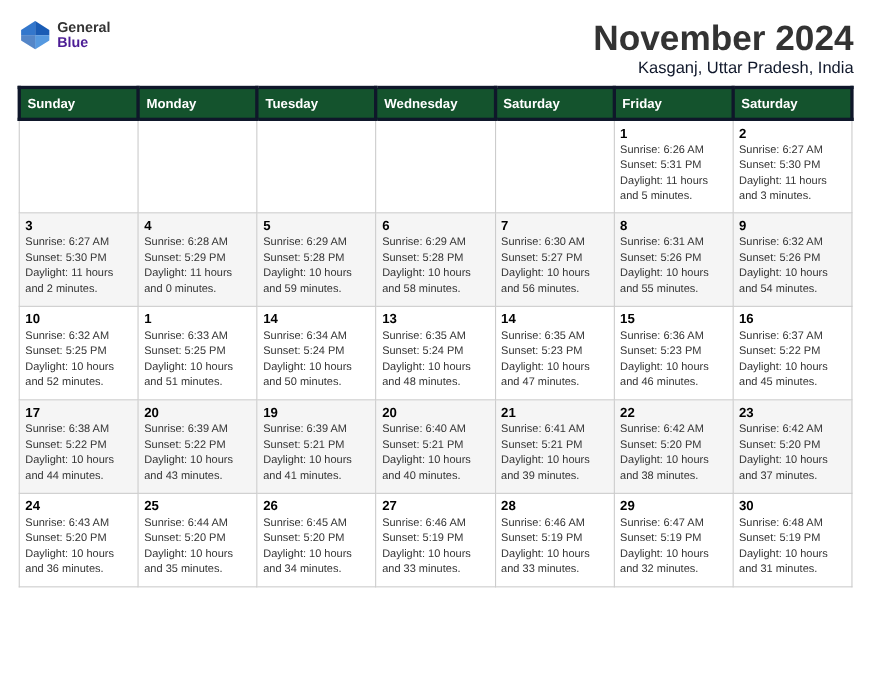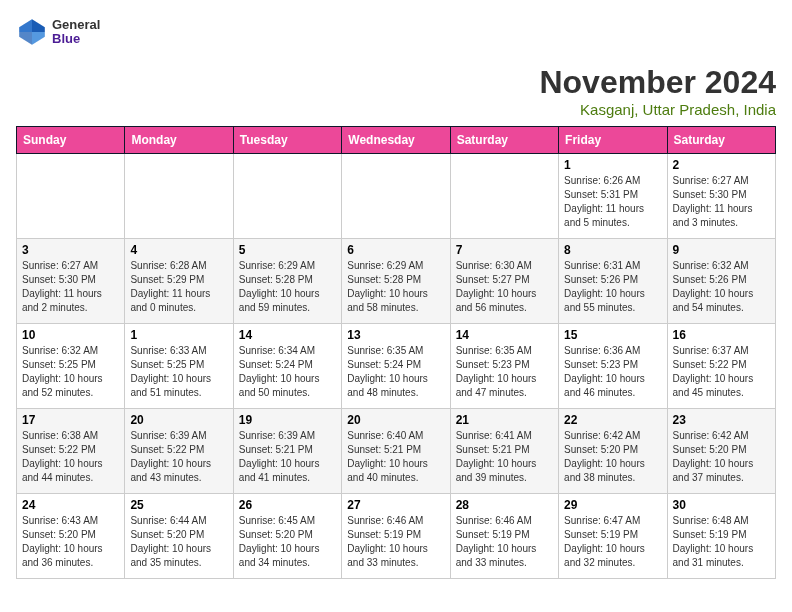--- a/index.html
+++ b/index.html
@@ -29,44 +29,43 @@
       line-height: 1.1;
     }
     .logo-text .general { color: #333; }
     .logo-text .blue { color: #4c1d95; }
     .logo-icon {
       width: 32px;
       height: 32px;
     }
     .title-section {
       text-align: right;
-      margin-top: 48px;
     }
     .month-title {
       font-size: 32px;
       font-weight: bold;
       color: #333;
     }
     .location {
       font-size: 15px;
-      color: #4d7c0f;
+      color: #0f172a;
     }
     table {
       width: 100%;
       border-collapse: collapse;
       font-size: 10.5px;
     }
     thead tr th {
-      background: #ec4899;
+      background: #14532d;
       color: #fff;
       text-align: left;
       padding: 6px 6px;
       font-size: 12px;
       font-weight: bold;
-      border: 1px solid #0f172a;
+      border: 3px solid #0f172a;
     }
     tbody tr td {
       vertical-align: top;
       border: 1px solid #ccc;
       padding: 4px 5px;
       min-height: 80px;
       height: 85px;
       width: calc(100% / 7);
       background: #fff;
     }

